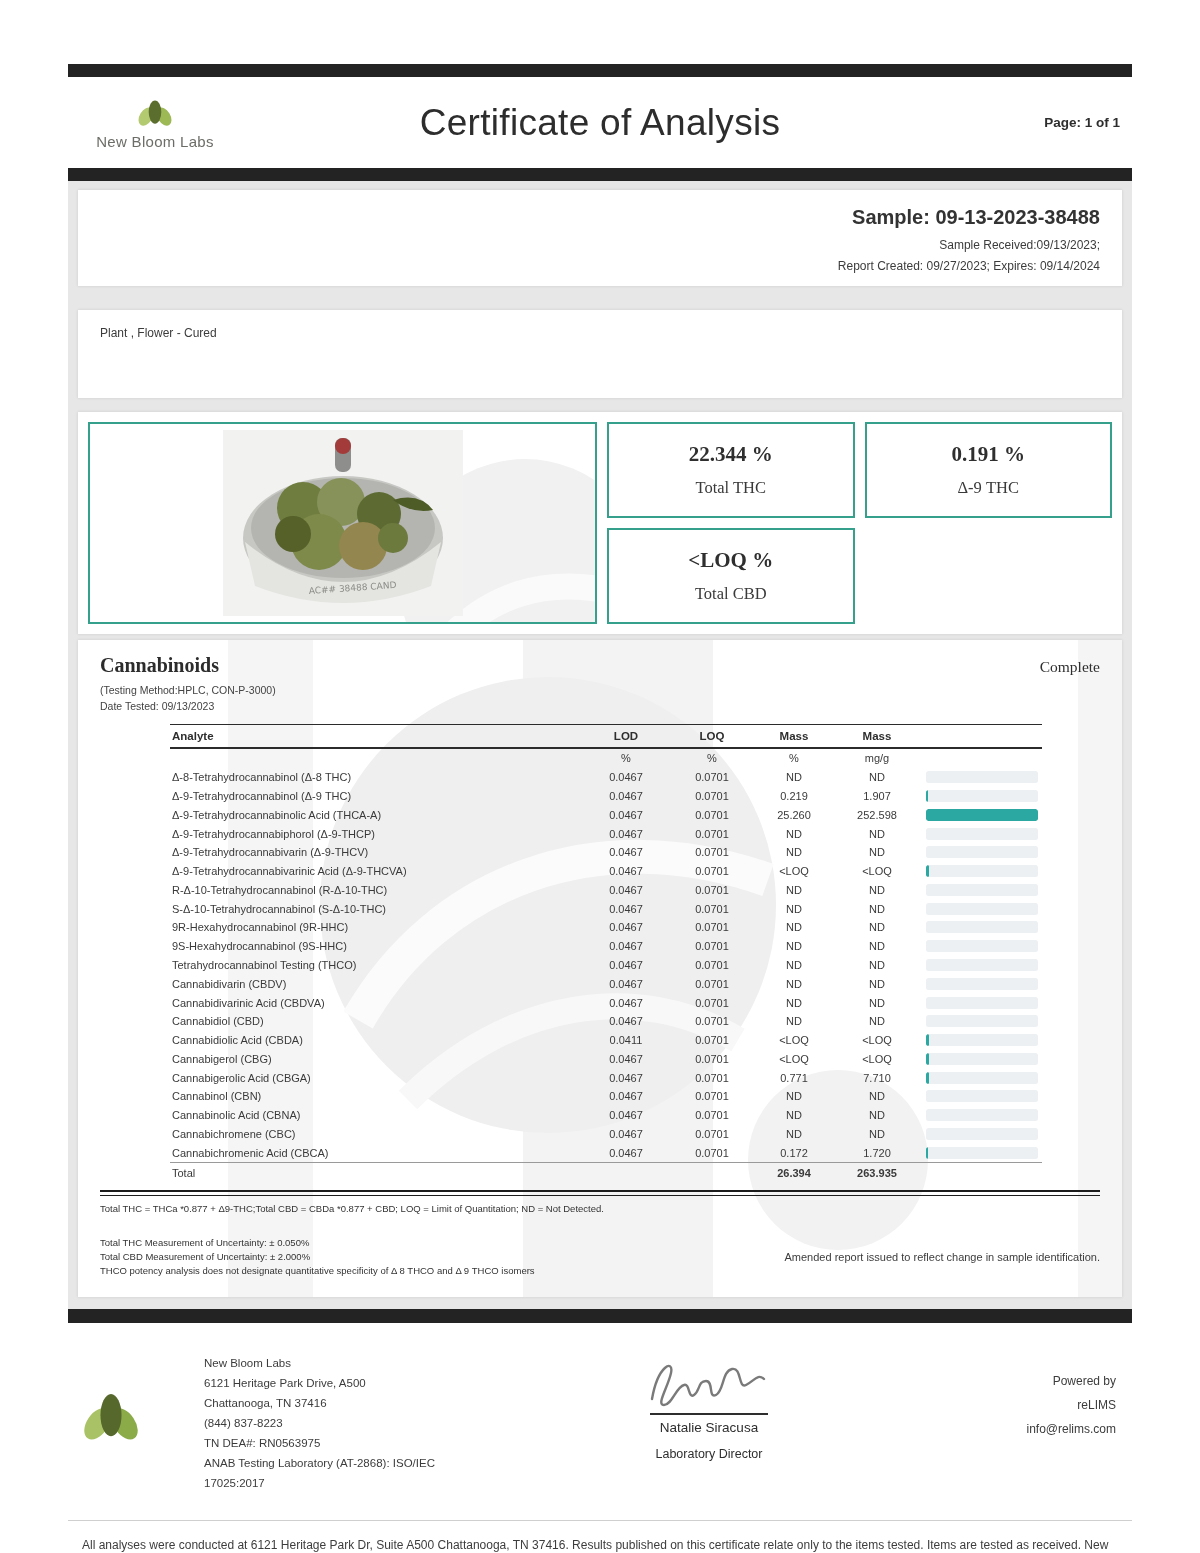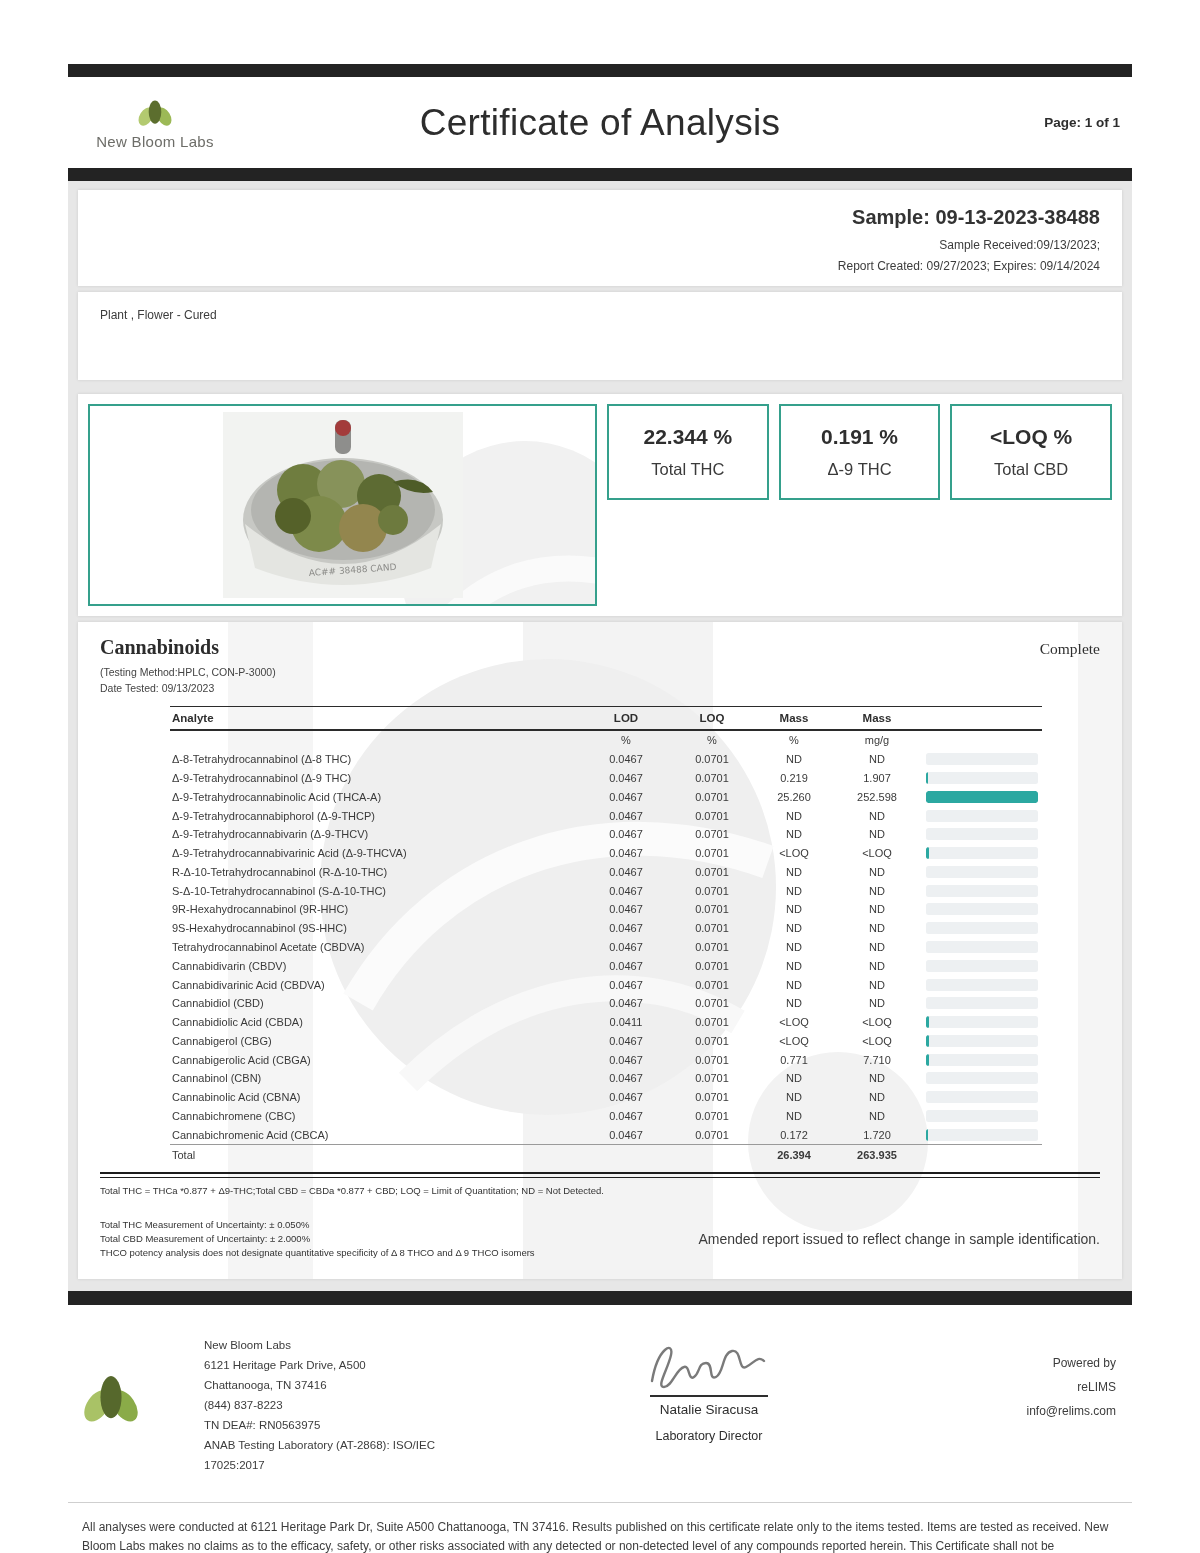--- a/index.html
+++ b/index.html
@@ -12,32 +12,32 @@
   
   .header{margin:0 68px;height:91px;display:flex;align-items:center;padding:0 12px;box-sizing:border-box;}
   .logo-block{width:150px;display:flex;flex-direction:column;align-items:center;gap:2px;}
   .logo-block svg{display:block;}
   .logo-text{font-size:15px;color:#6d6d68;letter-spacing:.3px;}
   .doc-title{flex:1;text-align:center;font-size:37px;color:#2d2d2d;font-weight:500;letter-spacing:.3px;}
   .page-label{width:150px;text-align:right;font-size:13.5px;font-weight:bold;color:#2d2d2d;}
   
   .gray{margin:0 68px;background:#e7e7e7;padding:9px 10px 12px;box-sizing:border-box;}
   .card{background:#fff;box-shadow:0 0 3px rgba(0,0,0,.12);position:relative;overflow:hidden;}
-  .card-sample{height:96px;margin-bottom:6px;text-align:right;padding:16px 22px;box-sizing:border-box;}
+  .card-sample{height:96px;margin-bottom:24px;text-align:right;padding:16px 22px;box-sizing:border-box;}
   .sample-id{font-size:20px;font-weight:600;color:#333;margin-bottom:9px;}
   .sample-meta{font-size:12px;color:#3c3c3c;margin-top:7px;}
   .card-product{height:88px;margin-bottom:14px;padding:16px 22px;box-sizing:border-box;}
   .product-name{font-size:15px;color:#333;margin-bottom:9px;}
   .product-type{font-size:12px;color:#3c3c3c;}
   
   .card-summary{height:222px;margin-bottom:6px;display:flex;gap:10px;padding:10px;box-sizing:border-box;}
   .photo-box{width:505px;border:2px solid #35a08c;position:relative;display:flex;align-items:center;justify-content:center;overflow:hidden;background:#fff;}
   .photo-box .wm{position:absolute;right:-60px;top:30px;z-index:0;}
   .photo-box svg.photo{position:relative;z-index:1;}
-  .summary-grid{flex:1;display:grid;grid-template-columns:1fr 1fr 1fr;grid-template-rows:1fr 1fr;gap:10px;}
+  .summary-grid{flex:1;display:grid;grid-template-columns:1fr 1fr;grid-template-rows:1fr 1fr;gap:10px;font-family:Liberation Serif, serif;}
   .sum-box{border:2px solid #35a08c;display:flex;flex-direction:column;align-items:center;justify-content:center;gap:11px;background:#fff;}
   .sum-value{font-size:21px;font-weight:700;color:#2f2f2f;}
   .sum-label{font-size:16.5px;color:#3a3a3a;}
   
   .card-cannabinoids{padding:14px 14px 16px;box-sizing:border-box;}
   .wm-table{position:absolute;left:0;top:0;z-index:0;pointer-events:none;}
   .cann-inner{position:relative;z-index:1;}
   .cann-head{display:flex;justify-content:space-between;align-items:baseline;margin:0 8px;font-family:Liberation Serif, serif;}
   .cann-title{font-size:20px;font-weight:600;color:#2c2c2c;}
   .cann-status{font-size:15.5px;color:#2f2f2f;}
@@ -51,21 +51,21 @@
   table.results td.td-analyte{text-align:left;}
   td.td-bar{padding:0 0 0 6px !important;}
   .bar-track{width:112px;height:12px;background:#edf0f2;border-radius:2.5px;overflow:hidden;}
   .bar-fill{height:100%;border-radius:2.5px;}
   tr.total-row td{border-top:1px solid #9a9a9a;padding:6px 2px;font-size:11px;}
   tr.total-row td.bold{font-weight:700;}
   .heavy-rule{border-top:2.5px solid #1d1d1d;border-bottom:1px solid #1d1d1d;height:3px;margin:8px 8px 0;}
   .footnote{font-size:9.5px;color:#333;margin:7px 8px 0;}
   .notes-wrap{display:flex;justify-content:space-between;align-items:center;margin:22px 8px 2px;}
   .notes{font-size:9.5px;color:#333;line-height:1.5;}
-  .amended{font-size:14px;color:#3c3c3c;text-align:center;}
+  .amended{font-size:11px;color:#3c3c3c;text-align:center;}
   
   .footer{padding:30px 84px 0 80px;display:flex;align-items:flex-start;}
   .f-logo{margin-top:28px;}
   .f-lab{margin-left:62px;font-size:11.5px;color:#3c3c3c;line-height:1.75;width:330px;}
   .f-sign{width:230px;margin-left:60px;display:flex;flex-direction:column;align-items:center;}
   .sig-line{width:118px;border-bottom:2px solid #2e2e2e;margin-top:-6px;}
   .sig-name{font-size:13.5px;color:#2e2e2e;margin-top:5px;font-weight:500;}
   .sig-role{font-size:12.5px;color:#2e2e2e;margin-top:12px;}
   .f-powered{margin-left:auto;text-align:right;font-size:12px;color:#3c3c3c;line-height:2;margin-top:16px;}
   .divider{height:1px;background:#cfcfcf;margin:26px 68px 0;}
@@ -295,21 +295,21 @@
                 <td class="td-analyte">9S-Hexahydrocannabinol (9S-HHC)</td>
                 <td class="td-num">0.0467</td>
                 <td class="td-num">0.0701</td>
                 <td class="td-num">ND</td>
                 <td class="td-num">ND</td>
                 <td class="td-bar">
                   <div class="bar-track"></div>
                 </td>
               </tr>
               <tr>
-                <td class="td-analyte">Tetrahydrocannabinol Acetate (CBDVA)</td>
+                <td class="td-analyte">Tetrahydrocannabinol Testing (THCO)</td>
                 <td class="td-num">0.0467</td>
                 <td class="td-num">0.0701</td>
                 <td class="td-num">ND</td>
                 <td class="td-num">ND</td>
                 <td class="td-bar">
                   <div class="bar-track"></div>
                 </td>
               </tr>
               <tr>
                 <td class="td-analyte">Cannabidivarin (CBDV)</td>

